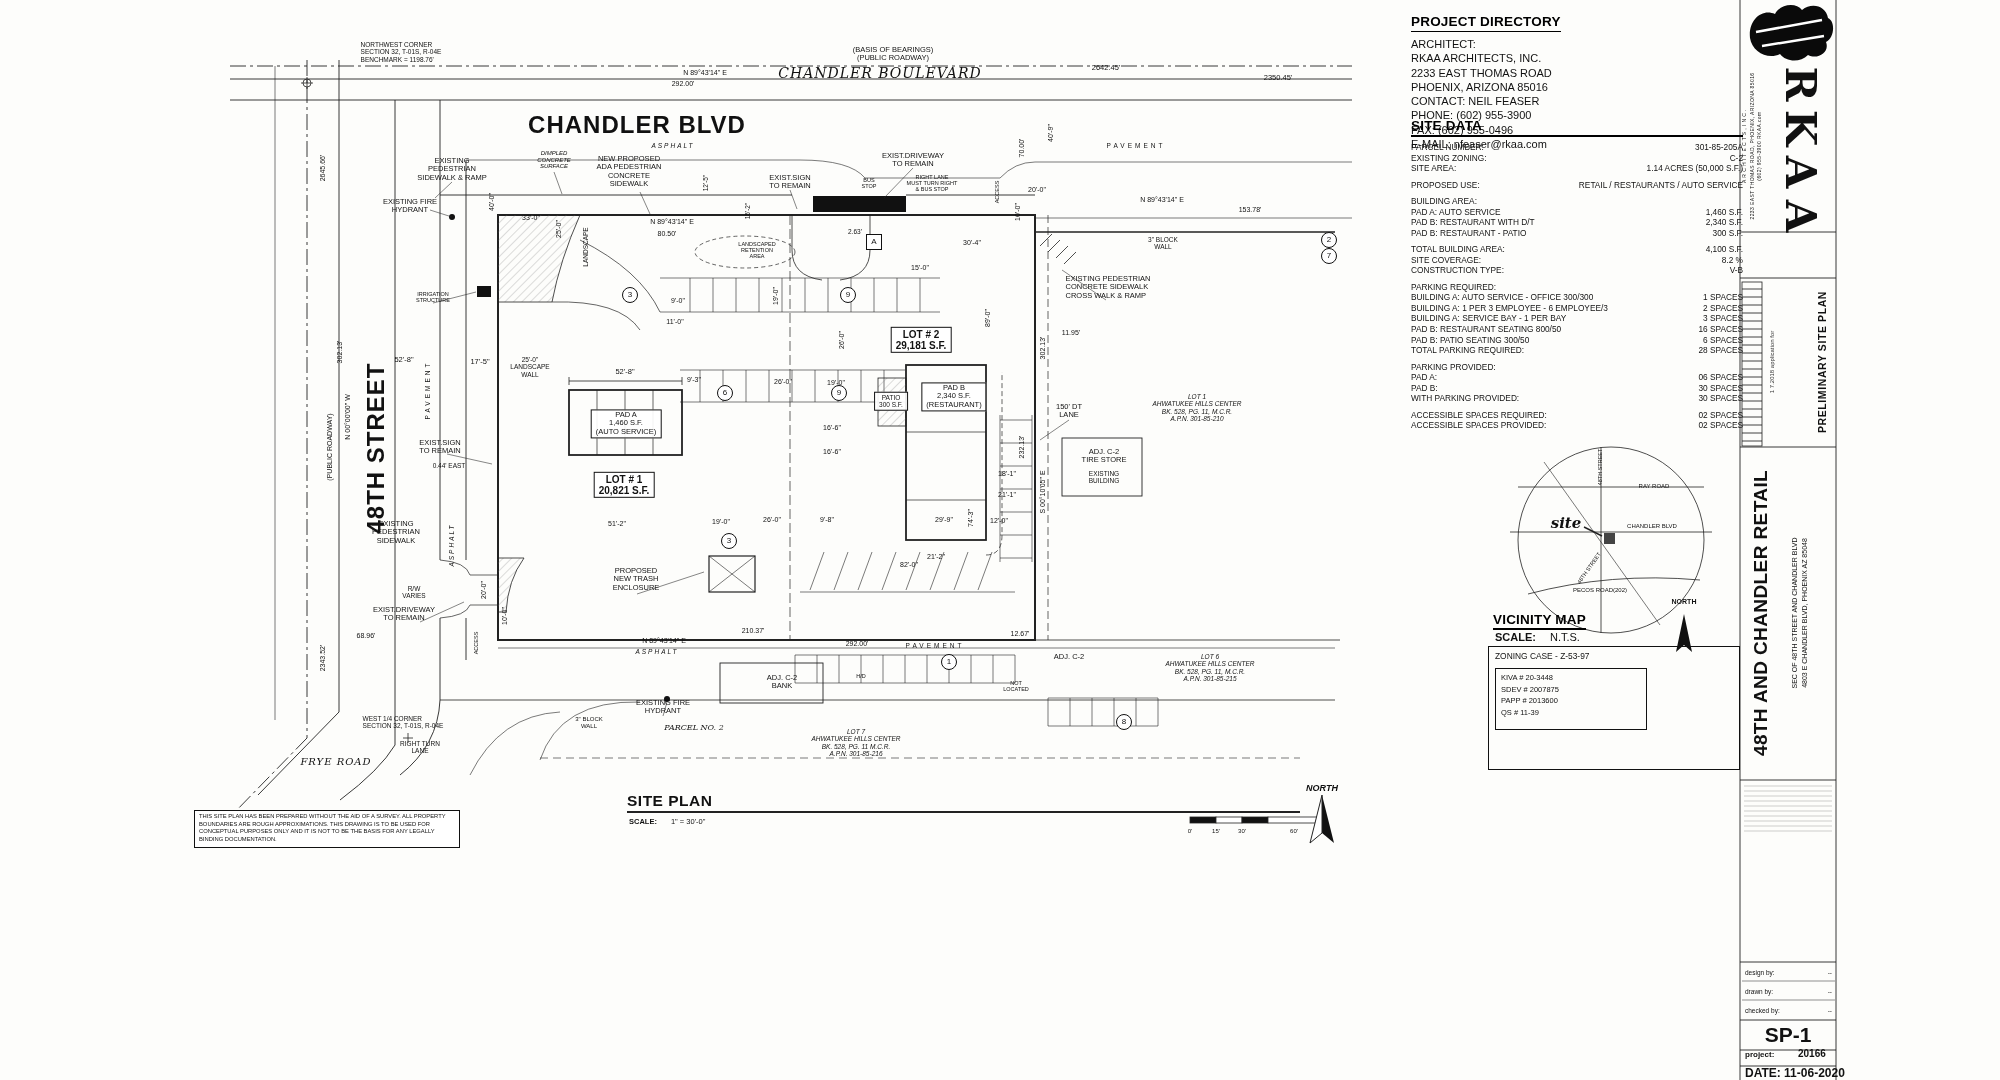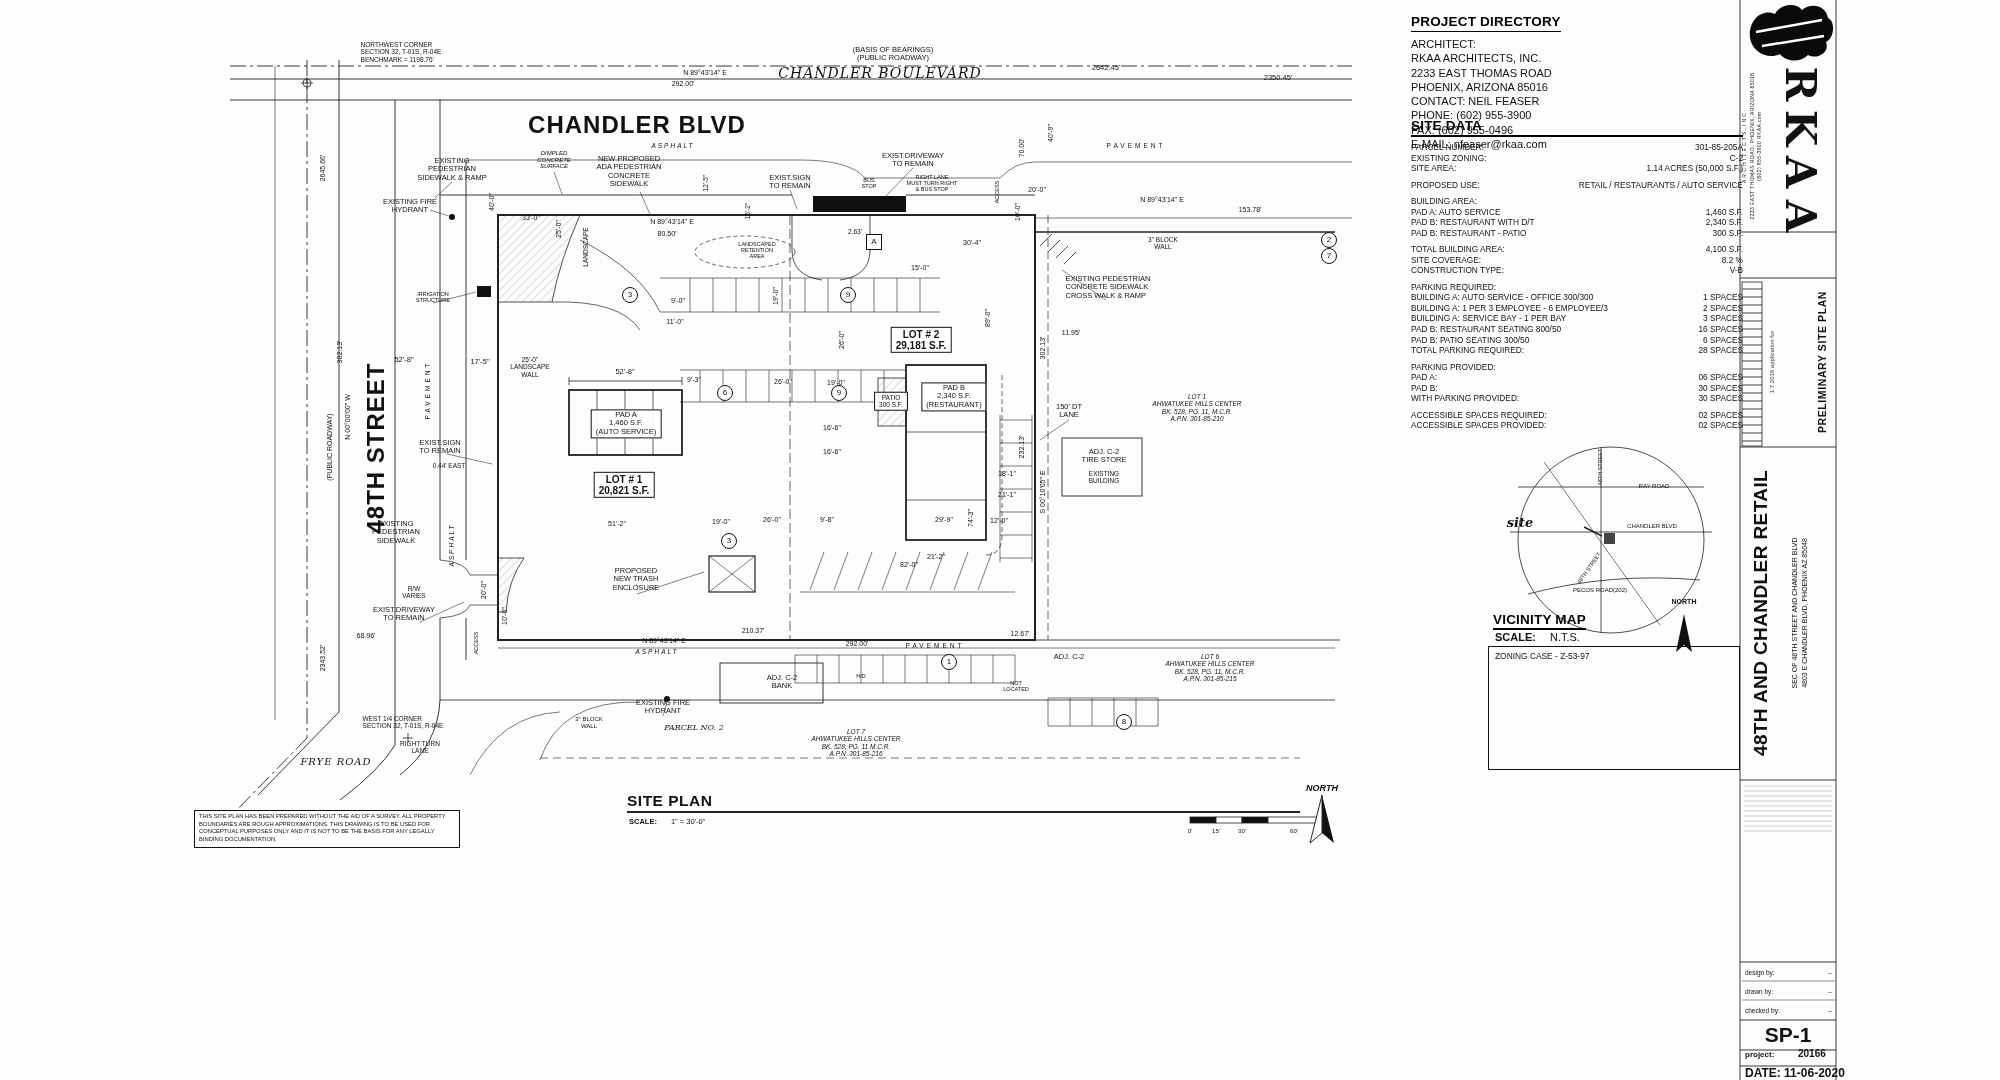--- a/index.html
+++ b/index.html
@@ -373,21 +373,21 @@
       <div class="lbl bold" style="left: 376px; top: 448px; font-size: 24px; letter-spacing: 1px; transform: translate(-50%, -50%) rotate(-90deg);">48TH STREET</div>
       <div class="lbl" style="left: 428px; top: 390px; font-size: 6.5px; letter-spacing: 3px; transform: translate(-50%, -50%) rotate(-90deg);">PAVEMENT</div>
       <div class="lbl ital" style="left: 452px; top: 545px; font-size: 6.5px; letter-spacing: 2px; transform: translate(-50%, -50%) rotate(-90deg);">ASPHALT</div>
       <div class="lbl" style="left: 476px; top: 643px; font-size: 5.5px; transform: translate(-50%, -50%) rotate(-90deg);">ACCESS</div>
       <div class="lbl" style="left: 433px; top: 297px; font-size: 5.5px; transform: translate(-50%, -50%);">IRRIGATION
 STRUCTURE</div>
       <div class="lbl bold ital" style="left: 1322px; top: 788px; font-size: 9px; transform: translate(-50%, -50%);">NORTH</div>
       <div class="lbl" style="left: 1654px; top: 486px; font-size: 6px; transform: translate(-50%, -50%);">RAY ROAD</div>
       <div class="lbl" style="left: 1600px; top: 467px; font-size: 5.5px; transform: translate(-50%, -50%) rotate(-90deg);">48TH STREET</div>
       <div class="lbl" style="left: 1652px; top: 526px; font-size: 6px; transform: translate(-50%, -50%);">CHANDLER BLVD</div>
-      <div class="lbl bold ital serif" style="left: 1520px; top: 523px; font-size: 13px; transform: translate(-50%, -50%);">site</div>
+      <div class="lbl bold ital serif" style="left: 1566px; top: 523px; font-size: 15px; transform: translate(-50%, -50%);">site</div>
       <div class="lbl" style="left: 1589px; top: 568px; font-size: 5.5px; transform: translate(-50%, -50%) rotate(-55deg);">48TH STREET</div>
       <div class="lbl" style="left: 1600px; top: 590px; font-size: 6px; transform: translate(-50%, -50%);">PECOS ROAD(202)</div>
       <div class="lbl bold" style="left: 1684px; top: 602px; font-size: 7px; transform: translate(-50%, -50%);">NORTH</div>
       <div class="keynote" style="left: 630px; top: 295px;">3</div>
       <div class="keynote" style="left: 848px; top: 295px;">9</div>
       <div class="keynote" style="left: 725px; top: 393px;">6</div>
       <div class="keynote" style="left: 839px; top: 393px;">9</div>
       <div class="keynote" style="left: 729px; top: 541px;">3</div>
       <div class="keynote" style="left: 1329px; top: 240px;">2</div>
       <div class="keynote" style="left: 1329px; top: 256px;">7</div>
@@ -513,20 +513,26 @@
   </div>
 
   <div id="vic-head" class="abs">
     <span class="blk-h">VICINITY MAP</span>
   </div>
   <div id="vic-scale" class="abs">
     <span class="bold">SCALE:</span><span class="v">N.T.S.</span>
   </div>
   <div id="zoning-box" class="abs">
     <div id="zoning-title">ZONING CASE - Z-53-97</div>
+    <div id="zoning-inner">
+        <div class="zline">KIVA # 20-3448</div>
+        <div class="zline">SDEV # 2007875</div>
+        <div class="zline">PAPP # 2013600</div>
+        <div class="zline">QS # 11-39</div>
+      </div>
   </div>
 
   <div id="rkaa-letters">
       <span class="rk-letter" style="top: 84px;">R</span>
       <span class="rk-letter" style="top: 128px;">K</span>
       <span class="rk-letter" style="top: 172px;">A</span>
       <span class="rk-letter" style="top: 216px;">A</span>
     </div>
   <div id="firm-side" class="abs rot">
       <div>A R C H I T E C T S ,   I N C .</div>

